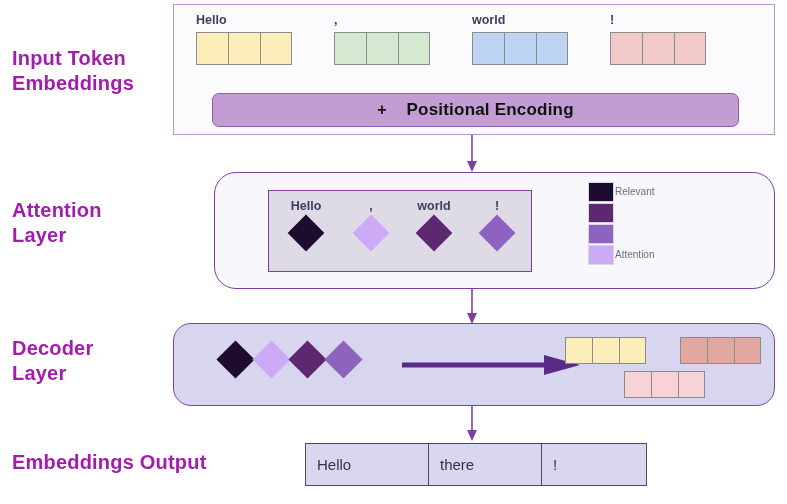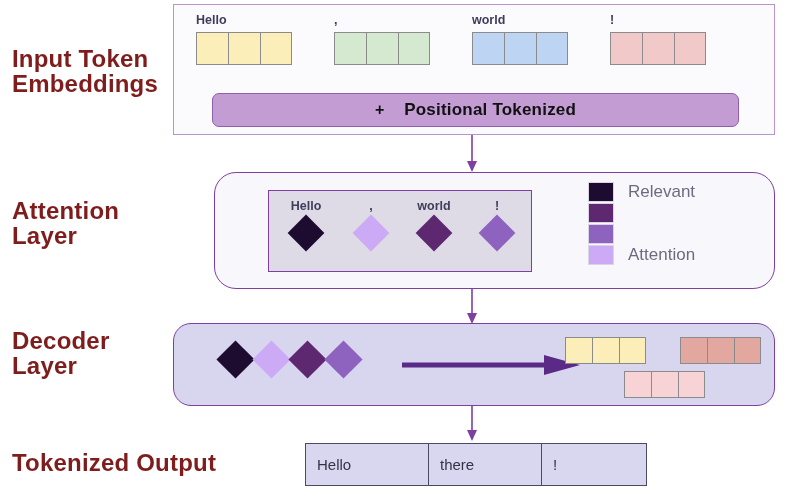--- a/index.html
+++ b/index.html
@@ -9,29 +9,29 @@
     font-family:"Liberation Sans", sans-serif;
     overflow:hidden;
     position:relative;
   }
   .stage{position:relative;width:787px;height:504px;}
 
   
   .row-label{
     position:absolute;
     font-weight:bold;
-    color:#7f1d1d;
-    font-size:24px;
+    color:#a21caf;
+    font-size:20px;
     line-height:25px;
     letter-spacing:.2px;
     white-space:pre-line;
   }
   #label-input{left:12px;top:46px;}
   #label-attention{left:12px;top:198px;}
-  #label-decoder{left:12px;top:328px;}
+  #label-decoder{left:12px;top:336px;}
   #label-output{left:12px;top:450px;}
 
   
   .panel{position:absolute;box-sizing:border-box;}
 
   #input-panel{
     left:173px;top:4px;width:602px;height:131px;
     background:#fbfafd;border:1.5px solid #b794cd;
   }
   #attention-panel{
@@ -87,21 +87,21 @@
   }
   .d0{background:#1d0c30;}
   .d1{background:#cdaaf6;}
   .d2{background:#5e2870;}
   .d3{background:#8e63c0;}
 
   
   #legend{position:absolute;left:588px;top:181px;}
   .lg-row{display:flex;align-items:center;height:21px;}
   .sw{width:26px;height:20px;box-sizing:border-box;border:1px solid #d9d5e4;}
-  .lg-txt{font-size:17px;color:#6c6c80;margin-left:14px;}
+  .lg-txt{font-size:10px;color:#6c6c80;margin-left:1px;}
 
   
   #dec-diamonds{position:absolute;left:48px;top:22px;display:flex;gap:9px;}
   #dec-diamonds .dia{margin:0;width:27px;height:27px;}
   #dec-arrow{position:absolute;left:228px;top:30px;width:180px;height:22px;}
   .out-blk{position:absolute;display:flex;}
   .out-blk .cell{width:27px;height:27px;border-color:#8b8b8b;}
   .c-yellow2{background:#fbeeb8;}
   .c-salmon{background:#e2a89f;}
   .c-pink2{background:#f7d3d6;}
@@ -137,21 +137,21 @@
 <body>
 
 <div class="stage">
 
   <div class="row-label" id="label-input">Input Token
 Embeddings</div>
   <div class="row-label" id="label-attention">Attention
 Layer</div>
   <div class="row-label" id="label-decoder">Decoder
 Layer</div>
-  <div class="row-label" id="label-output">Tokenized Output</div>
+  <div class="row-label" id="label-output">Embeddings Output</div>
 
   <div class="panel" id="input-panel">
 
     <div class="tok-group" id="g0">
       <span class="tok-title">Hello</span>
       <div class="cells">
         <div class="cell c-yellow"></div>
         <div class="cell c-yellow"></div>
         <div class="cell c-yellow"></div>
       </div>
@@ -179,21 +179,21 @@
       <span class="tok-title">!</span>
       <div class="cells">
         <div class="cell c-pink"></div>
         <div class="cell c-pink"></div>
         <div class="cell c-pink"></div>
       </div>
     </div>
 
     <div id="pos-bar">
       <span class="plus">+</span>
-      <span class="ptext">Positional Tokenized</span>
+      <span class="ptext">Positional Encoding</span>
     </div>
   </div>
 
   <div class="conn" id="conn1">
     <svg width="16" height="38" viewBox="0 0 16 38">
       <line x1="8" y1="0" x2="8" y2="27" stroke="#7e3fa0" stroke-width="1.6"></line>
       <polygon points="3,26 13,26 8,37" fill="#7e3fa0"></polygon>
     </svg>
   </div>
 

